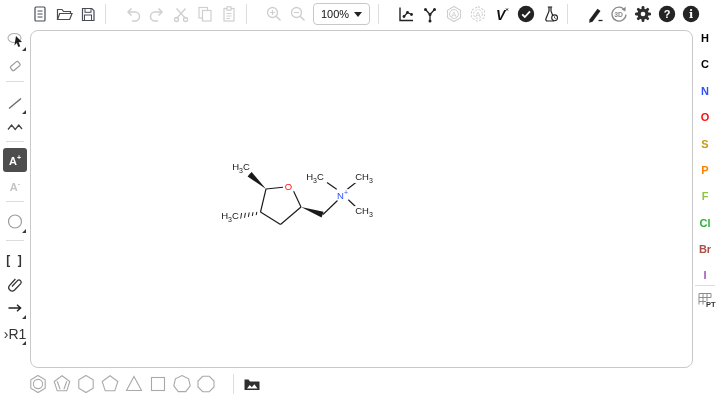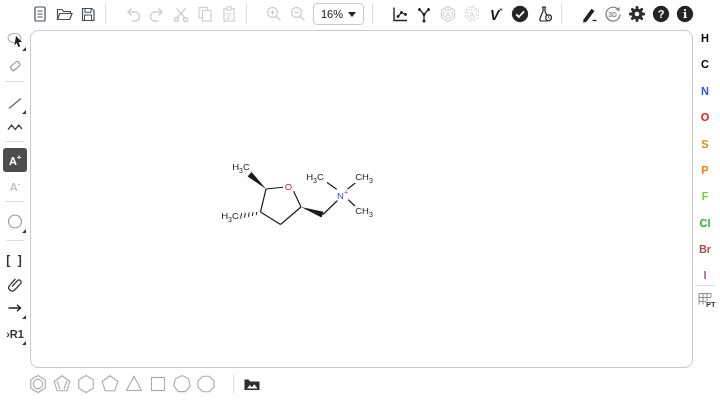--- a/index.html
+++ b/index.html
@@ -20,21 +20,21 @@
   
   .dd{position:absolute;right:1px;bottom:1px;width:0;height:0;
       border-left:4px solid transparent;border-bottom:4px solid #3a3a3a}
   
   .ltool{position:absolute;left:3px}
   .hdiv-l{position:absolute;left:6px;width:18px;height:1px;background:#ddd}
   .sel{background:#4d4d4d}
   .chargeplus{color:#fff;font-size:11px;font-weight:700}
   .chargeminus{color:#c4c4c4;font-size:11px;font-weight:700}
   .brackets{color:#333;font-size:12px;font-weight:600;letter-spacing:2px}
-  .rg{color:#333;font-size:11px;font-weight:700}
+  .rg{color:#333;font-size:14px;font-weight:400}
   sub{font-size:7px}
   sup{font-size:7px}
   
   .el{position:absolute;left:692px;width:26px;text-align:center;font-size:11px;
       font-weight:600;line-height:16px;cursor:default}
   .hdiv-r{position:absolute;left:695px;width:20px;height:1px;background:#ddd;top:285px}
   
   #canvas{position:absolute;left:30px;top:30px;width:661px;height:336px;
           border:1px solid #c9c9c9;border-radius:8px;background:#fff}
   #molsvg{position:absolute;left:0;top:0}
@@ -117,21 +117,21 @@
     </svg>
   </div>
   <div class="btn">
     <svg width="20" height="20">
       <circle cx="8.5" cy="8.5" r="5" fill="none" stroke="#cfcfcf" stroke-width="1.3"></circle>
       <path d="M12.2 12.2l4.3 4.3" stroke="#cfcfcf" stroke-width="1.5"></path>
       <path d="M6 8.5h5" stroke="#cfcfcf" stroke-width="1.2"></path>
     </svg>
   </div>
   <div class="zoombox">
-    <span>16%</span>
+    <span>100%</span>
     <span class="caret"></span>
   </div>
 
   <div class="vdiv"></div>
     <div class="sp10"></div>
 
   <div class="btn">
     <svg width="20" height="20">
       <path d="M4 3.5v13h13" fill="none" stroke="#222" stroke-width="1.4"></path>
       <path d="M8 12.5l3.5-4 4 2" fill="none" stroke="#222" stroke-width="1.2"></path>

